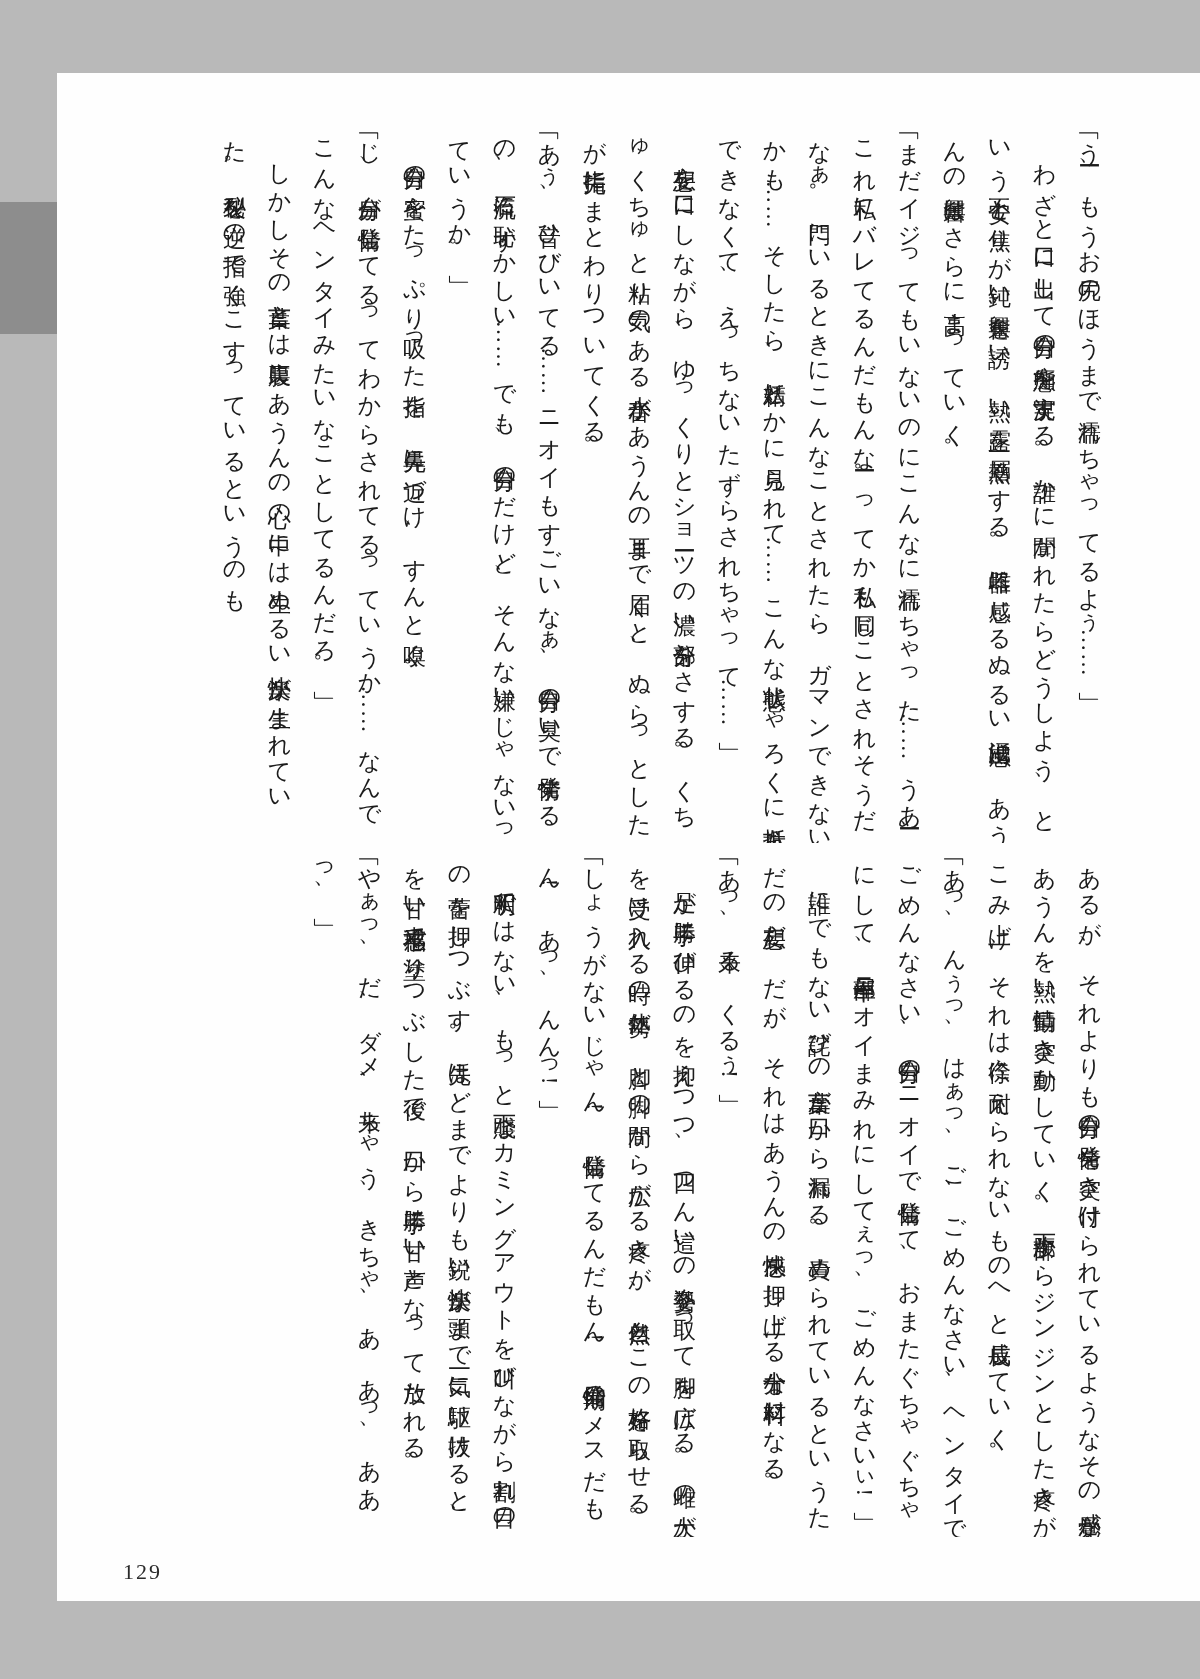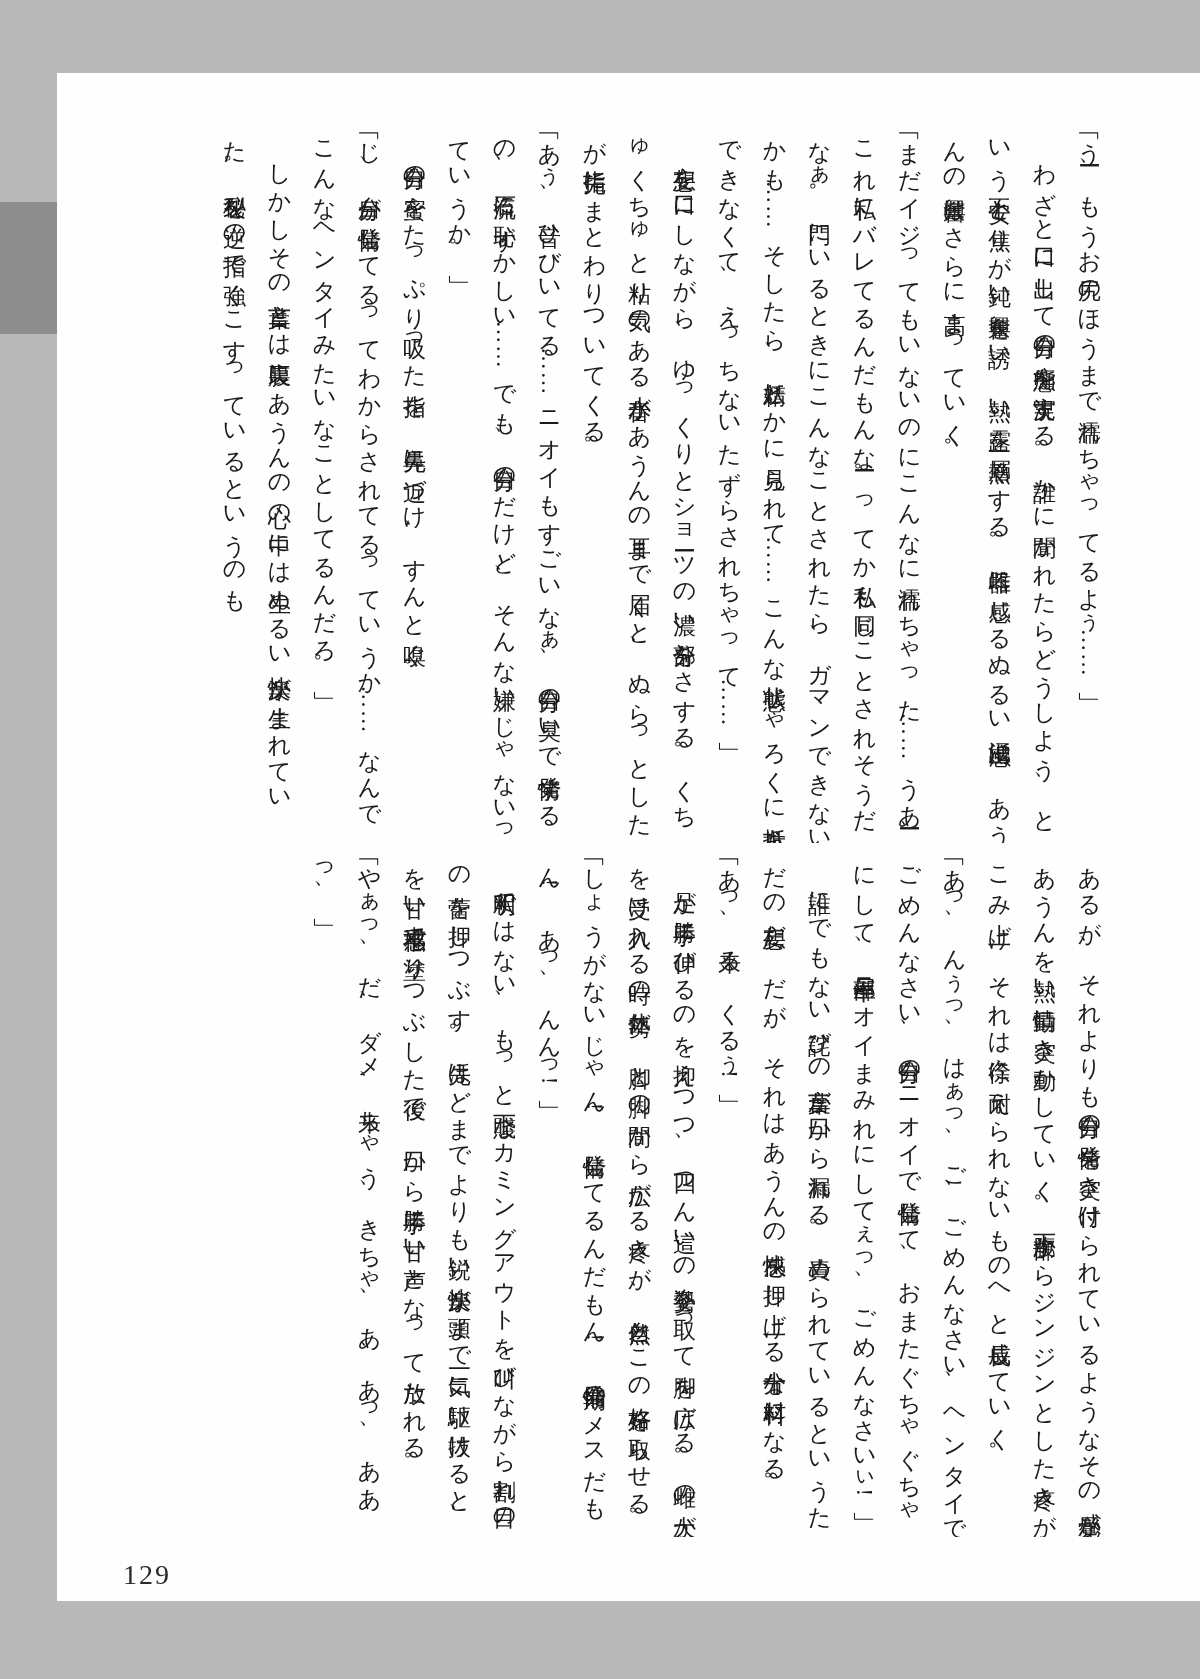--- a/index.html
+++ b/index.html
@@ -58,21 +58,21 @@
     text-indent: 1em;
   }
   .vtext p.dialogue,
   .vtext p.continuation {
     text-indent: 0;
   }
   .page-number {
     position: absolute;
     left: 66px;
     top: 1486px;
-    font-size: 28px;
+    font-size: 22px;
     letter-spacing: 2px;
     color: #2a2a2a;
   }
 </style>
 </head>
 <body>
 
 <div class="edge-tab"></div>
 
 <div class="page">

